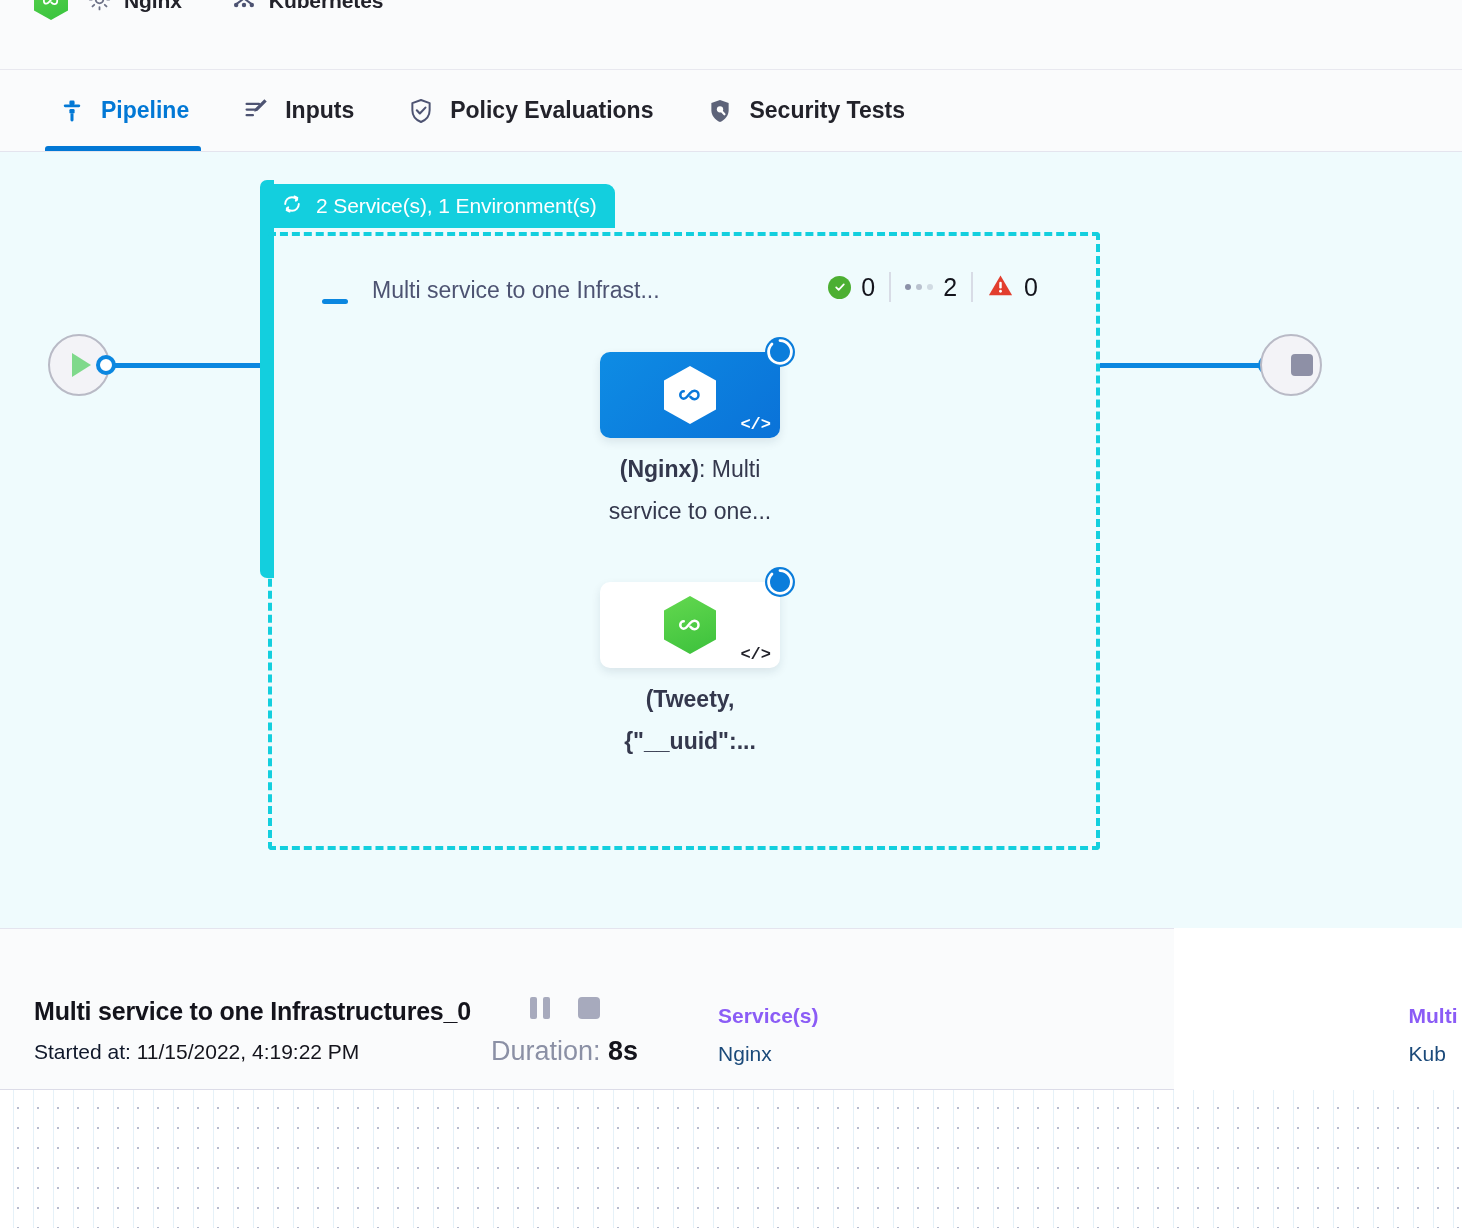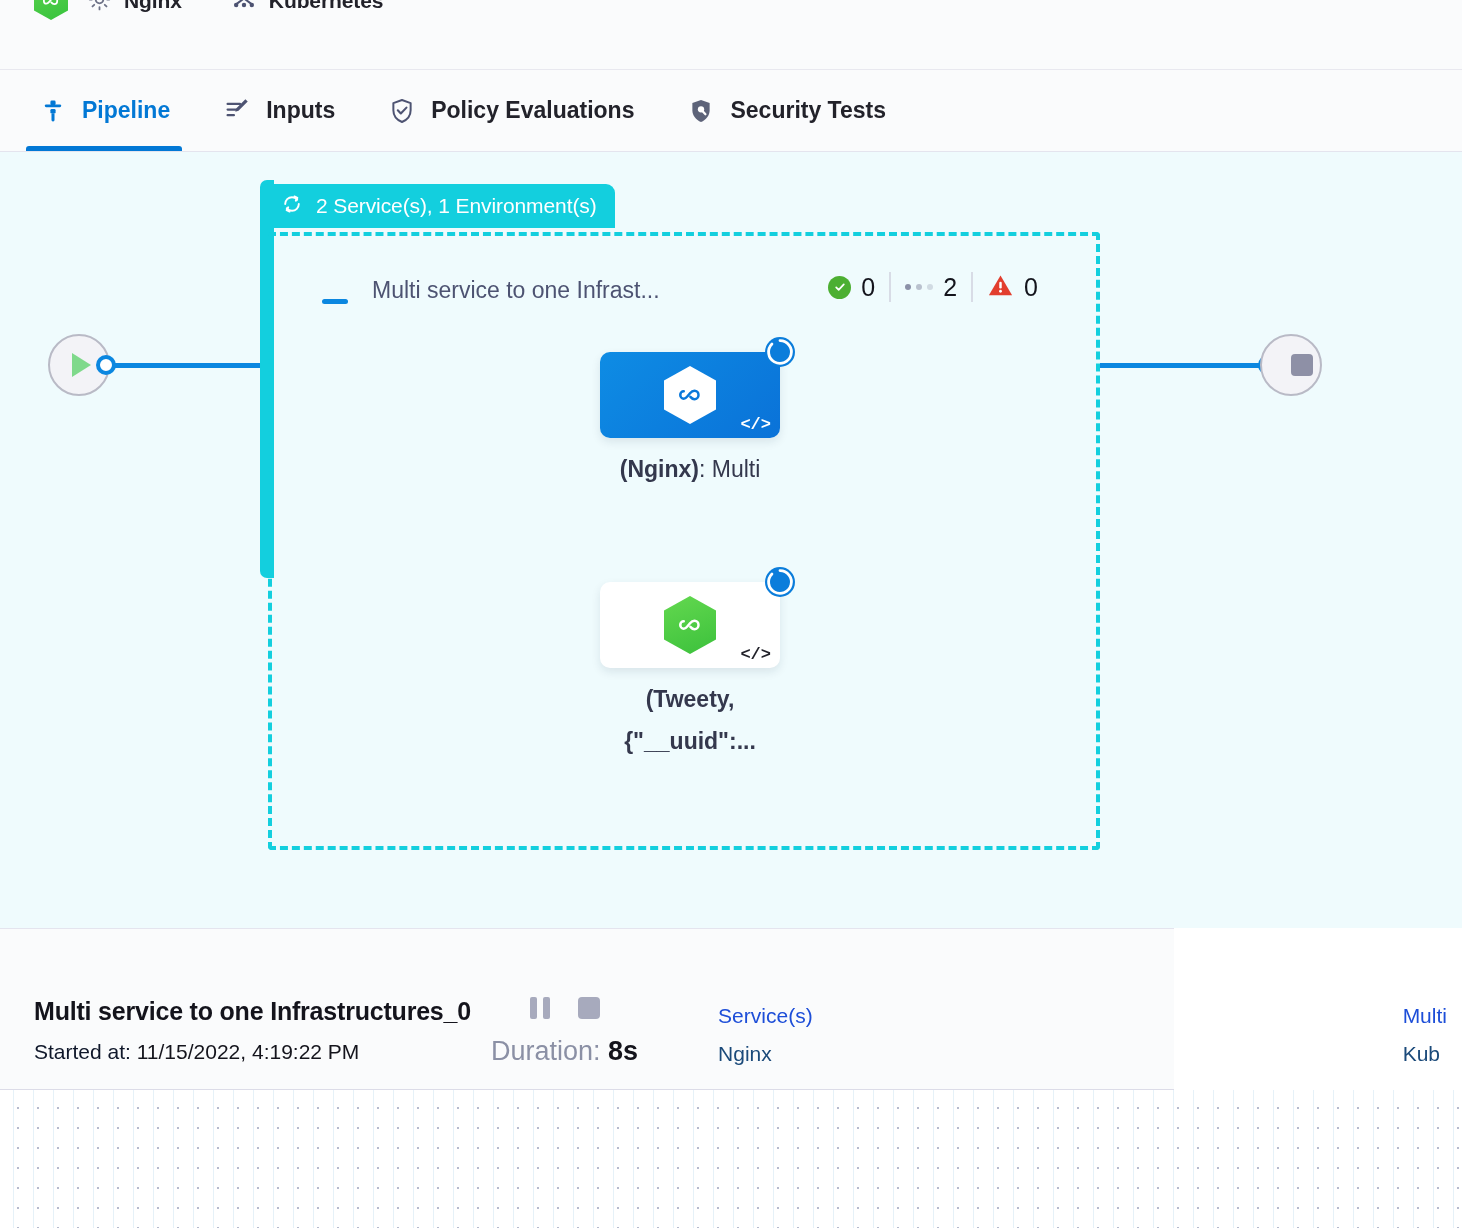--- a/index.html
+++ b/index.html
@@ -64,20 +64,21 @@
     background: #fafbfc;
     border-bottom: 1px solid #e4e4ee;
     box-sizing: border-box;
   }
   .tabs {
     display: flex;
     align-items: flex-start;
     height: 81px;
     padding-left: 38px;
     gap: 0;
+    margin-left: 19px;
   }
   .tab {
     display: flex;
     align-items: center;
     gap: 14px;
     height: 81px;
     padding: 0 26px 0 0;
     margin-right: 26px;
     position: relative;
     cursor: pointer;
@@ -320,22 +321,22 @@
     margin-top: 14px;
     font-size: 27px;
     color: #8b90a5;
     white-space: nowrap;
   }
   .duration b { color: #14141c; font-weight: 700; }
   .vdiv { width: 2px; height: 88px; background: #d9dce5; margin-top: 36px; }
   .detail-col { padding: 52px 0 0 40px; }
   .detail-col-head {
     font-size: 21px;
-    font-weight: 400;
-    color: #1d4ed8;
+    font-weight: 700;
+    color: #8b5cf6;
     white-space: nowrap;
   }
   .detail-col-link {
     margin-top: 14px;
     font-size: 21px;
     color: #1b4a7a;
     white-space: nowrap;
     cursor: pointer;
   }
 
@@ -503,20 +504,21 @@
       <svg width="34" height="34" viewBox="0 0 34 34">
         <circle cx="17" cy="17" r="15" fill="#0b7ddb"></circle>
         <path d="M17 5.6a11.4 11.4 0 1 1-8.06 3.34" stroke="#ffffff" stroke-width="2.8" fill="none" stroke-linecap="round"></path>
       </svg>
     </span>
   </div>
   <div class="node-caption" style="left:570px; top:296px;">
     <div>
       <b>(Nginx)</b><span>: Multi</span>
     </div>
+    <div>service to one...</div>
   </div>
 
   <div class="node white" style="left:600px; top:430px;">
     <div class="node-hex greenhex">
       <svg width="30" height="30" viewBox="0 0 24 24" fill="none">
         <path d="M7 9c-1.6 0-2.8 1.3-2.8 2.9S5.4 14.9 7 14.9c1.4 0 2.2-.9 3-1.9l2-2.4c.9-1.1 1.9-2.1 3.6-2.1 1.8 0 3.2 1.5 3.2 3.4s-1.4 3.4-3.2 3.4c-1.5 0-2.5-.8-3.3-1.8" stroke="#ffffff" stroke-width="2" stroke-linecap="round" stroke-linejoin="round"></path>
       </svg>
     </div>
     <span class="code-glyph dark">&lt;/&gt;</span>
     <span class="spinner-badge">

